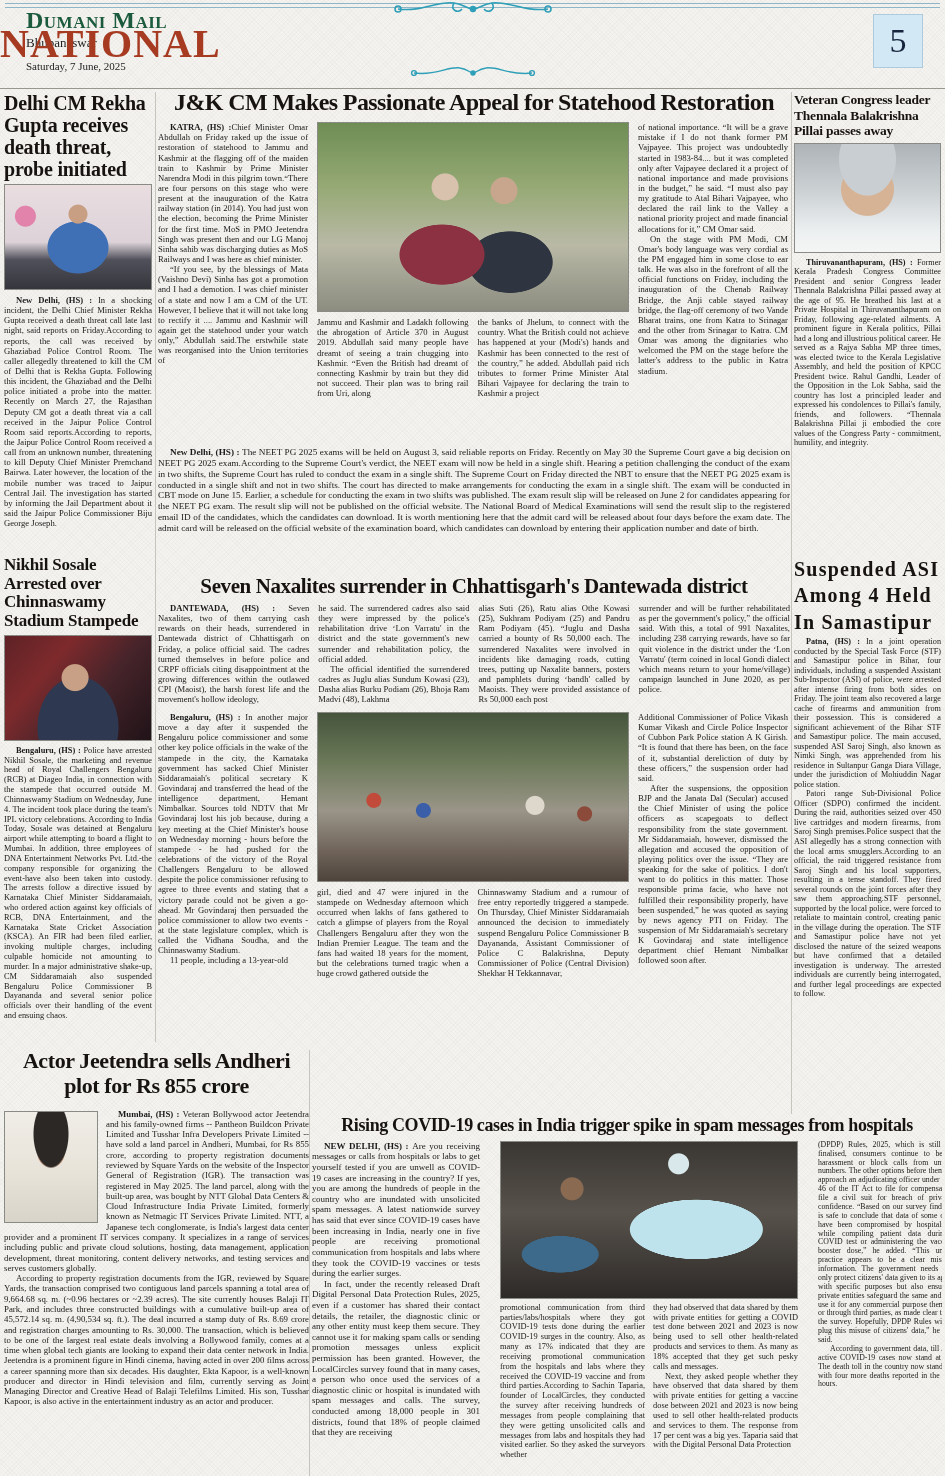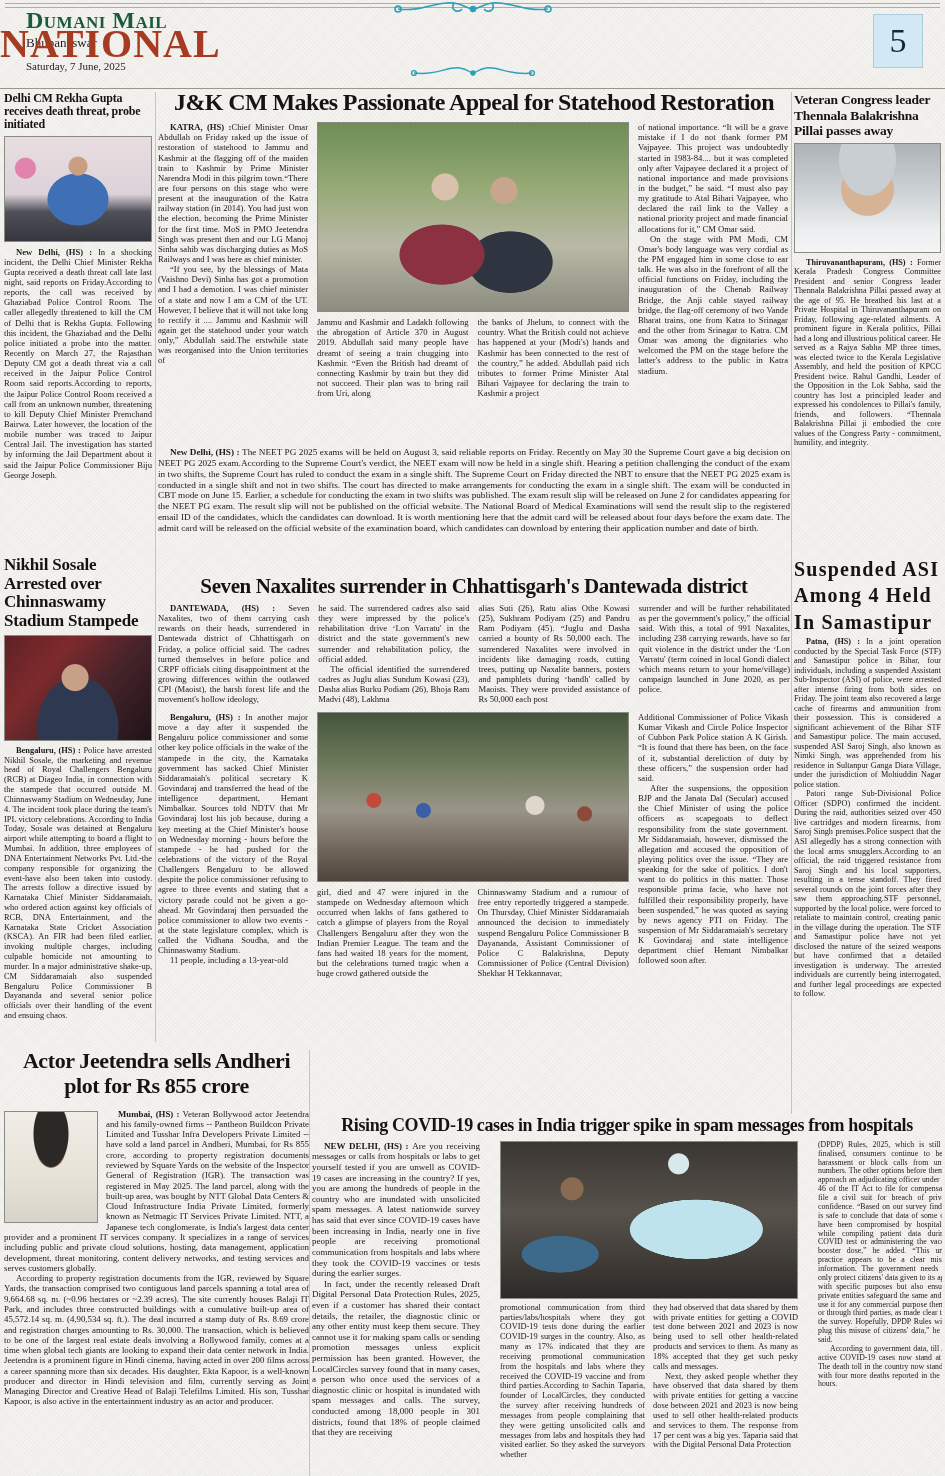--- a/index.html
+++ b/index.html
@@ -42,21 +42,21 @@
   .fs88{font-size:8.8px;line-height:1.17;}
   .fs90{font-size:9px;line-height:1.18;}
   .fs92{font-size:9.2px;line-height:1.18;}
   .ph{border:1px solid #8b8b86;box-sizing:border-box;}
   .cols{display:flex;gap:9px;}
   .cols .c{flex:1 1 0;min-width:0;}
   .w150{width:150px;flex:none;}
   .mid{width:312px;flex:none;}
   
   #a-delhi{left:4px;top:92px;width:148px;height:460px;}
-  #a-delhi .hl{font-size:12px;line-height:1.1;}
+  #a-delhi .hl{font-size:20px;line-height:1.1;}
   #a-delhi .ph{width:100%;height:106px;margin:4px 0 5px;}
   #a-sosale{left:4px;top:556px;width:148px;height:490px;}
   #a-sosale .hl{font-size:17px;line-height:1.1;}
   #a-sosale .ph{width:100%;height:106px;margin:4px 0 5px;}
   #a-jk{left:158px;top:90px;width:632px;height:356px;}
   #a-jk .hl{font-size:24px;line-height:1.05;letter-spacing:-.6px;margin-bottom:7px;}
   .jk-grid{display:flex;gap:9px;}
   .ph-jk{width:100%;height:190px;margin-bottom:5px;}
   #a-neet{left:158px;top:447px;width:632px;height:127px;}
   #a-neet .hl{font-size:30px;line-height:1.0;letter-spacing:-.4px;margin-bottom:4px;}

